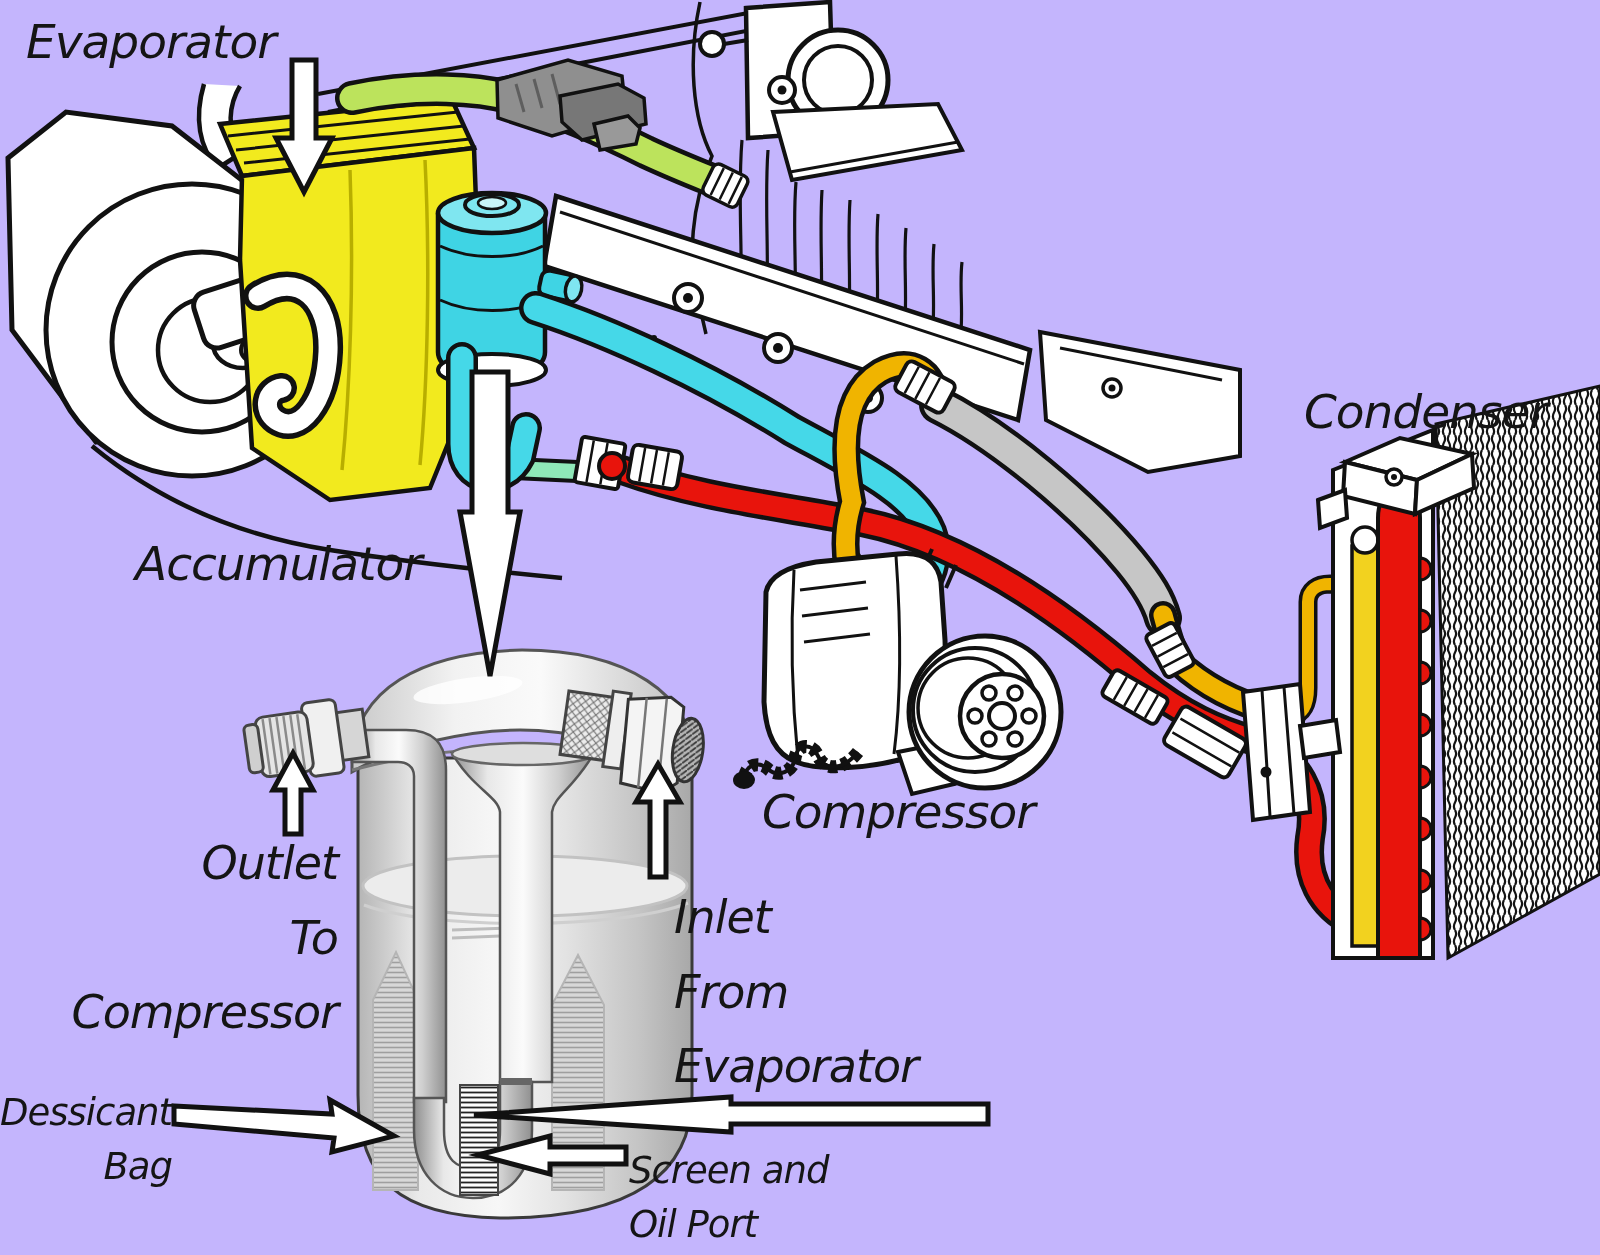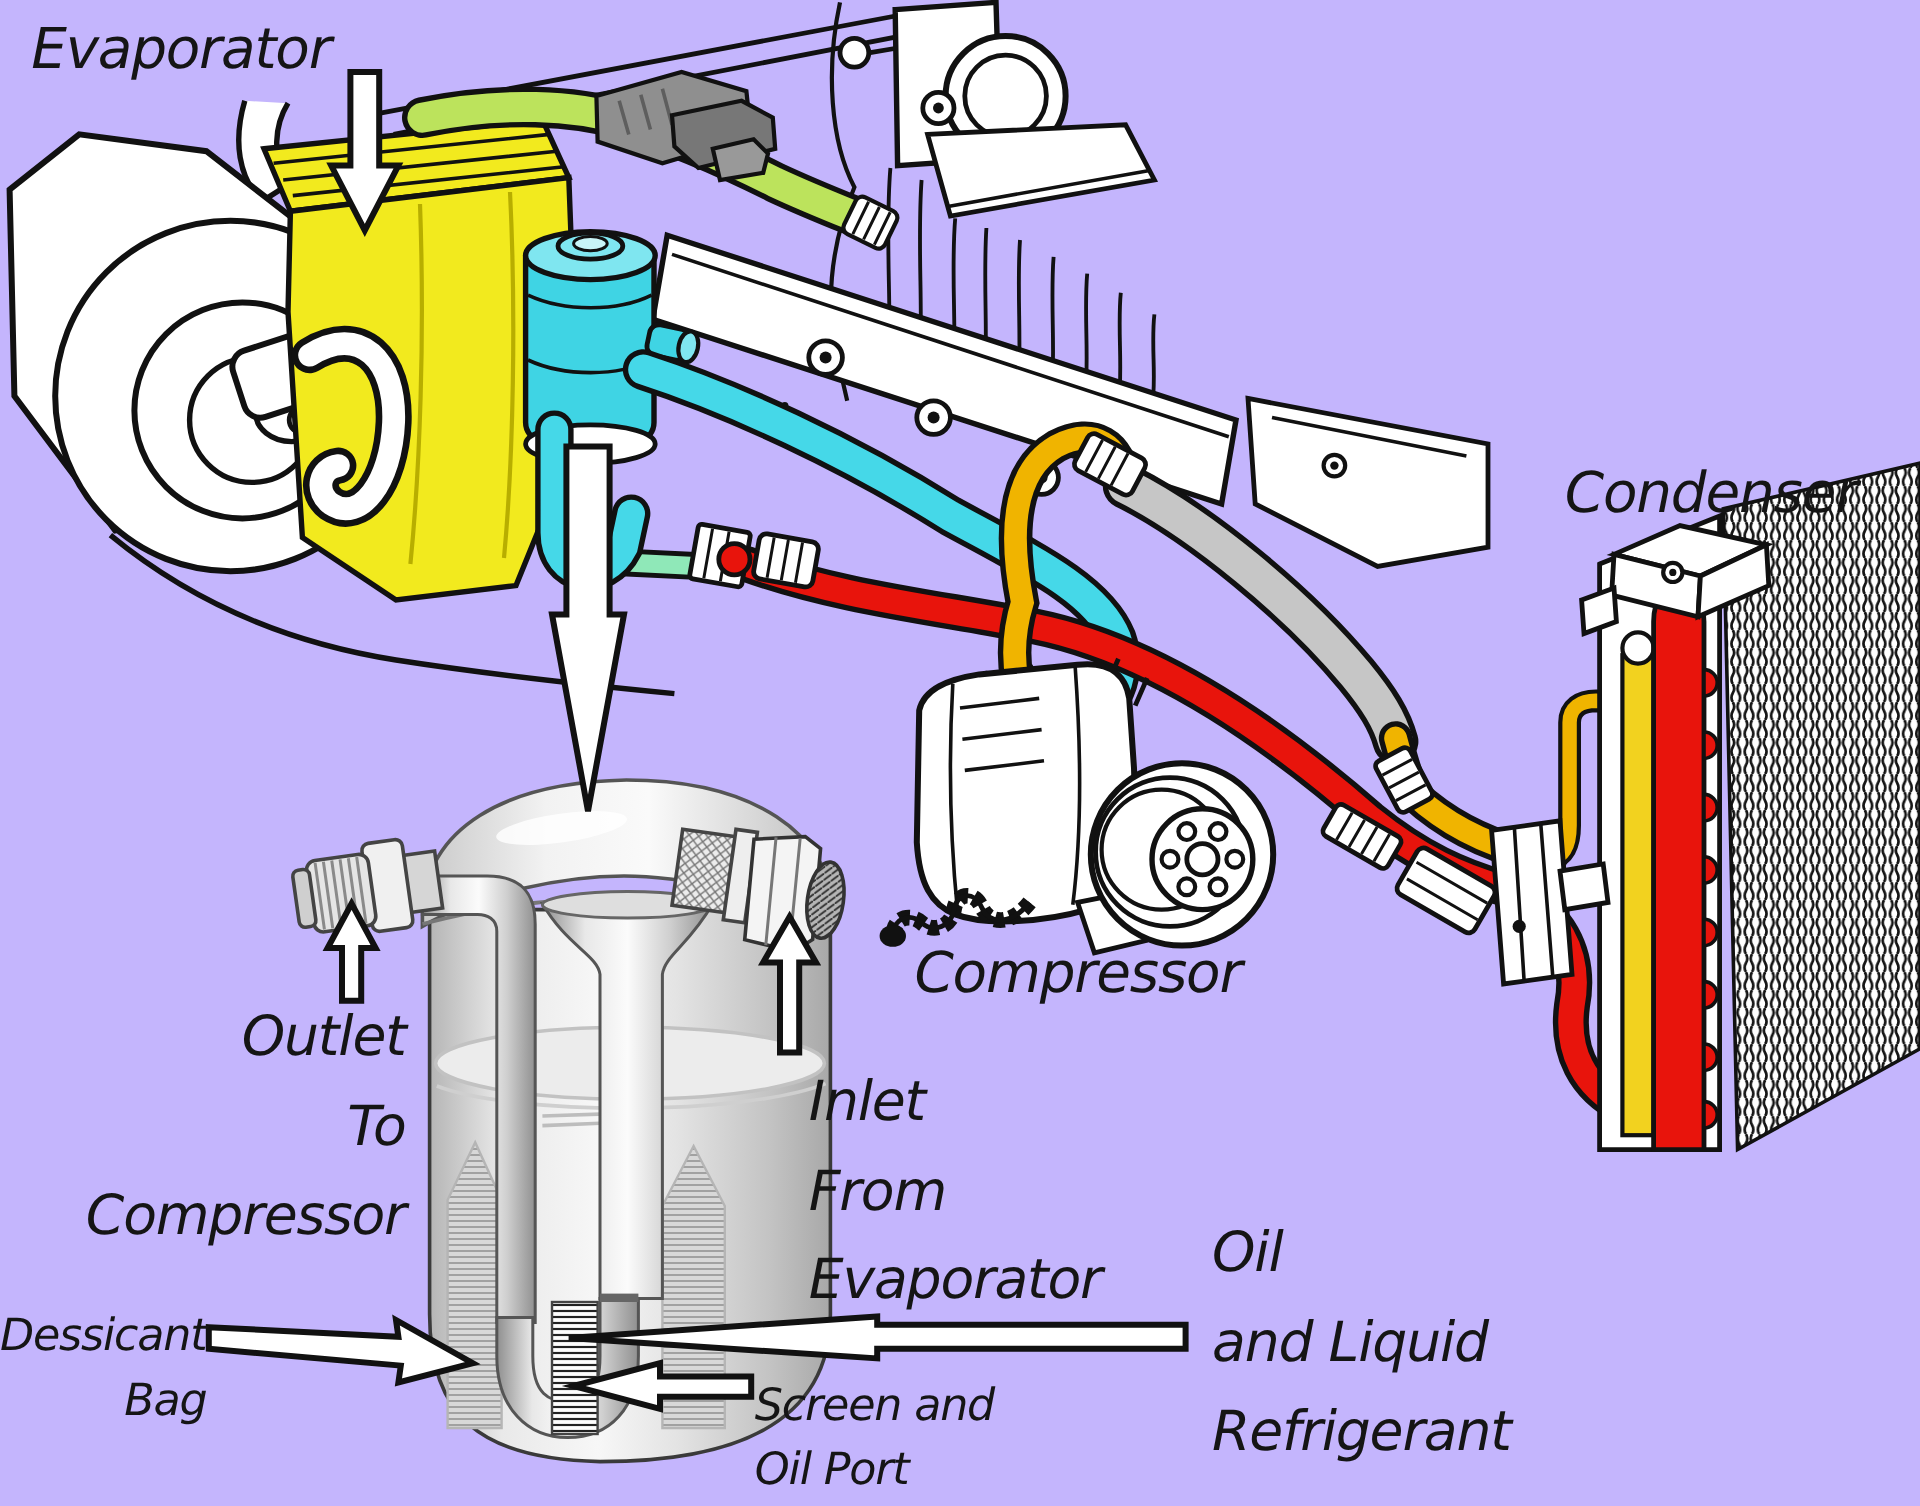--- a/index.html
+++ b/index.html
@@ -347,35 +347,33 @@
     <polygon class="arrow" points="293,753 313,790 301,790 301,834 285,834 285,790 273,790"></polygon>
     <polygon class="arrow" points="658,764 680,802 666,802 666,877 650,877 650,802 636,802"></polygon>
     <polygon class="arrow" points="174,1106 332,1114 330,1100 394,1136 332,1152 334,1138 174,1124"></polygon>
     <polygon class="arrow" points="478,1155 550,1136 550,1147 626,1147 626,1164 550,1164 550,1174"></polygon>
     <polygon class="arrow" points="474,1115 731,1097 731,1104 988,1104 988,1124 731,1124 731,1132"></polygon>
   </g>
 </svg>
 
   <div class="lbl fs-big" style="left:26px; top:4px;">Evaporator</div>
 
+  <div class="lbl fs-big" style="left:135px; top:526px;">Accumulator</div>
 
   <div class="lbl fs-big" style="left:1304px; top:374px;text-align:center;">Condenser</div>
 
   <div class="lbl fs-big" style="left:762px; top:774px;">Compressor</div>
 
   <div class="lbl fs-mid ta-r" style="left:18px; top:826px; width:320px;">Outlet
 To
 Compressor</div>
 
   <div class="lbl fs-mid" style="left:642px; top:880px;margin-left:32px;">Inlet
 From
 Evaporator</div>
 
   <div class="lbl fs-small ta-r" style="left:0px; top:1086px; width:172px;">Dessicant
 Bag</div>
 
   <div class="lbl fs-small" style="left:629px; top:1144px;">Screen and
 Oil Port</div>
 
-  <div class="lbl fs-mid" style="left:1010px; top:1006px;">Oil
-and Liquid
-Refrigerant</div>
 </div>
 
 </body></html>

